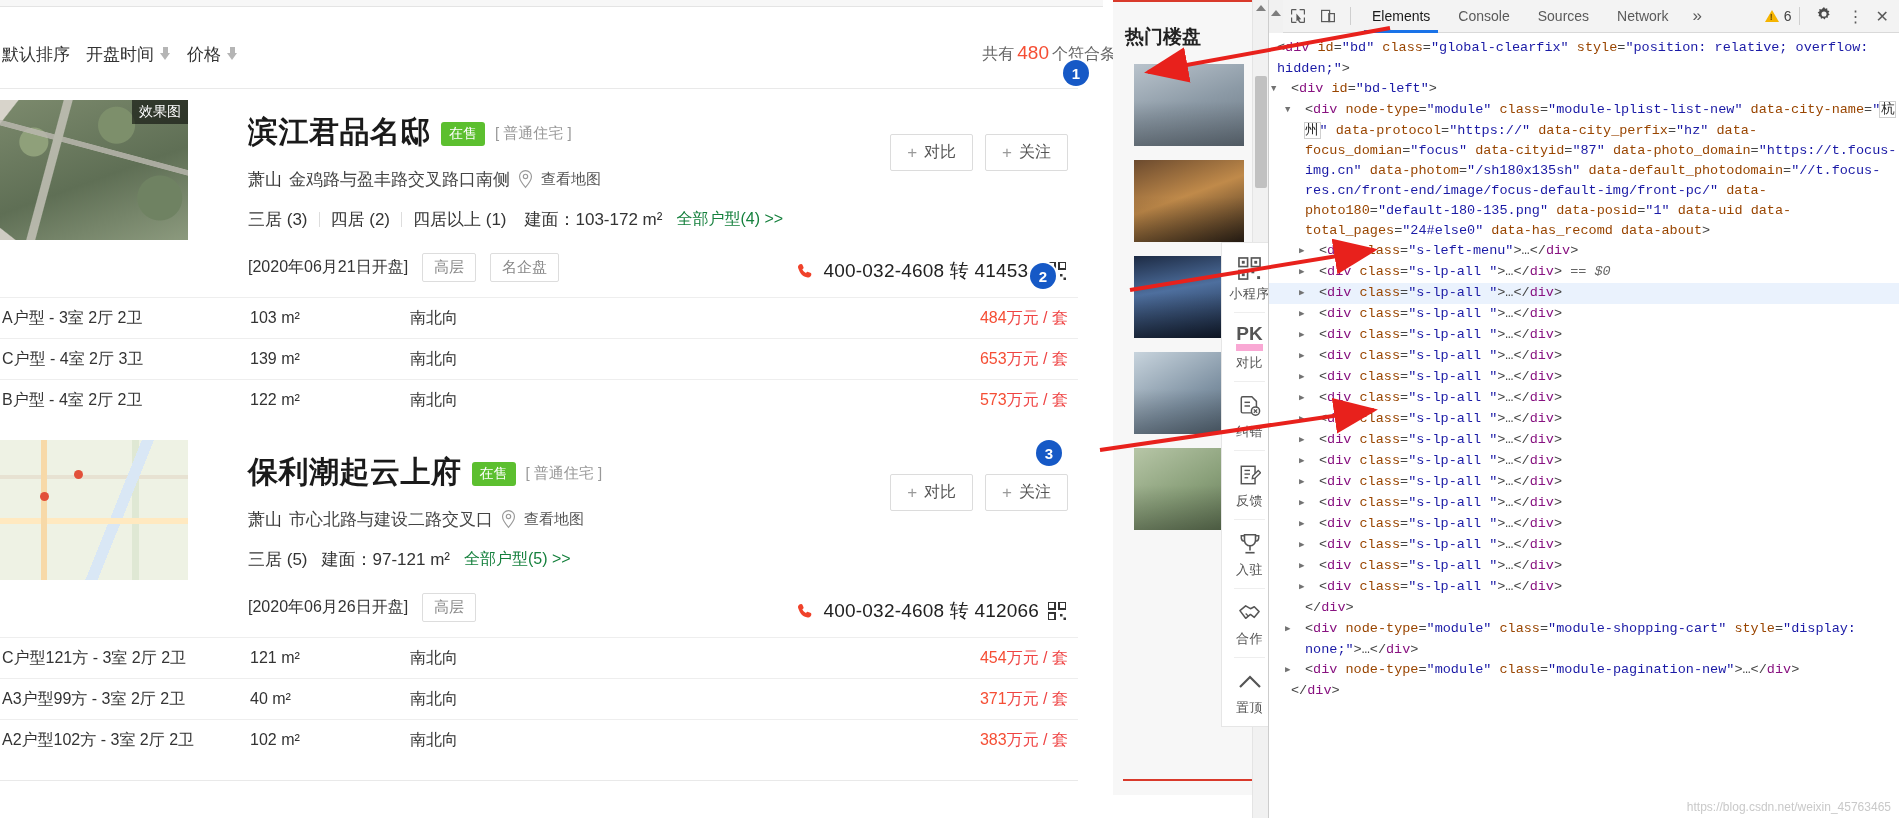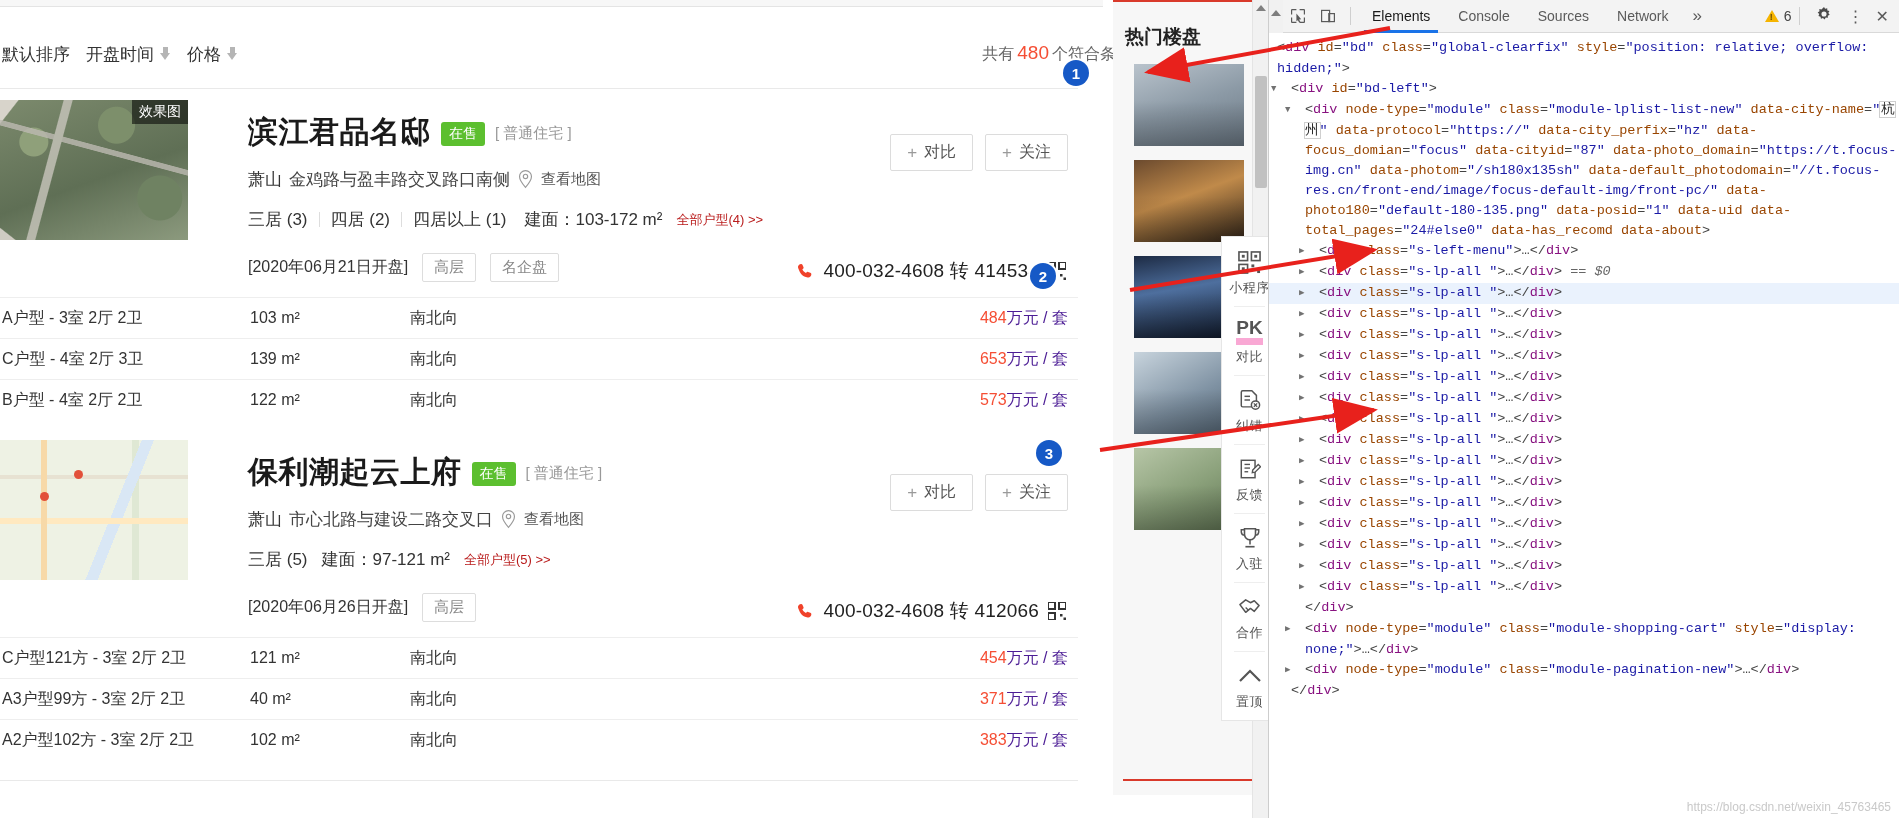--- a/index.html
+++ b/index.html
@@ -110,21 +110,21 @@
   }
   .lp-type { font-size: 15px; color: #999; position: relative; top: -4px; }
   .addr-row { display: flex; align-items: center; gap: 7px; margin-top: 15px; font-size: 17px; color: #444; }
   .addr-dist { color: #333; }
   .map-ico { width: 17px; height: 19px; flex: none; }
   .map-link { font-size: 15px; color: #555; cursor: pointer; }
   .rooms-row { margin-top: 17px; font-size: 17px; color: #333; display: flex; align-items: center; flex-wrap: wrap; }
   .rooms-row .rm { cursor: pointer; }
   .rooms-row .vbar { display: inline-block; width: 1px; height: 15px; background: #ddd; margin: 0 11px; }
   .rooms-row .area { margin-left: 18px; }
-  .rooms-row .allunits { margin-left: 14px; color: #b91c1c; cursor: pointer; font-size: 13px; }
+  .rooms-row .allunits { margin-left: 14px; color: #15803d; cursor: pointer; font-size: 16px; }
 
   .open-row { margin-top: 22px; display: flex; align-items: center; gap: 14px; font-size: 16px; color: #333; }
   .tag-pill {
     border: 1px solid #ddd; color: #888; font-size: 15px;
     padding: 4px 11px; border-radius: 2px; background: #fff;
   }
 
   .price-block { position: absolute; right: 10px; top: 10px; text-align: right; }
   .price-num { color: #f54e34; font-size: 38px; font-weight: bold; letter-spacing: -.5px; }
   .price-unit { color: #777; font-size: 16px; margin-left: 6px; }
@@ -149,39 +149,39 @@
     position: relative; height: 41px; width: 1078px;
     border-top: 1px solid #eee;
     display: flex; align-items: center;
     font-size: 16px; color: #333;
   }
   .unit-row .c-name { position: absolute; left: 2px; white-space: nowrap; }
   .unit-row .c-area { position: absolute; left: 250px; }
   .unit-row .c-face { position: absolute; left: 410px; }
   .unit-row .c-total { position: absolute; right: 10px; white-space: nowrap; }
   .unit-row .c-total .v { color: #f54e34; }
-  .unit-row .c-total .u { color: #4c1d95; }
+  .unit-row .c-total .u { color: #ef4444; }
 
   
   .hot-panel {
     position: absolute; left: 1113px; top: 0; width: 152px; height: 795px;
     background: #f7f7f7; border-top: 2px solid #d93a2b;
   }
   .hot-title { font-size: 19px; font-weight: bold; color: #222; padding: 22px 0 0 12px; }
   .hot-thumb { width: 110px; height: 82px; margin: 14px auto 0; position: relative; overflow: hidden; }
   .hot-1 { background: linear-gradient(160deg,#b9c3cc,#8c9aa6 50%,#6b7884); }
   .hot-2 { background: linear-gradient(160deg,#6b4a2e,#c08a4a 45%,#2f2318); }
   .hot-3 { background: linear-gradient(170deg,#1d2b44,#4e6f9e 40%,#0e1626); }
   .hot-4 { background: linear-gradient(150deg,#c8d4dd,#7f92a3 55%,#4f606f); }
   .hot-5 { background: linear-gradient(150deg,#b7c6a7,#8aa07a 50%,#5c7050); }
   .hot-ov { position: absolute; inset: 0; background: linear-gradient(0deg, rgba(0,0,0,.25), transparent 55%); }
 
   
   .side-tools {
-    position: absolute; left: 1221px; top: 236px; width: 56px;
+    position: absolute; left: 1221px; top: 242px; width: 56px;
     background: #fff; border: 1px solid #e6e6e6; border-right: 0;
     z-index: 6;
   }
   .tool {
     width: 100%; padding: 13px 0 9px; text-align: center; cursor: pointer;
     position: relative;
   }
   .tool + .tool::before {
     content: ""; position: absolute; left: 12px; right: 12px; top: 0; height: 1px; background: #eee;
   }

